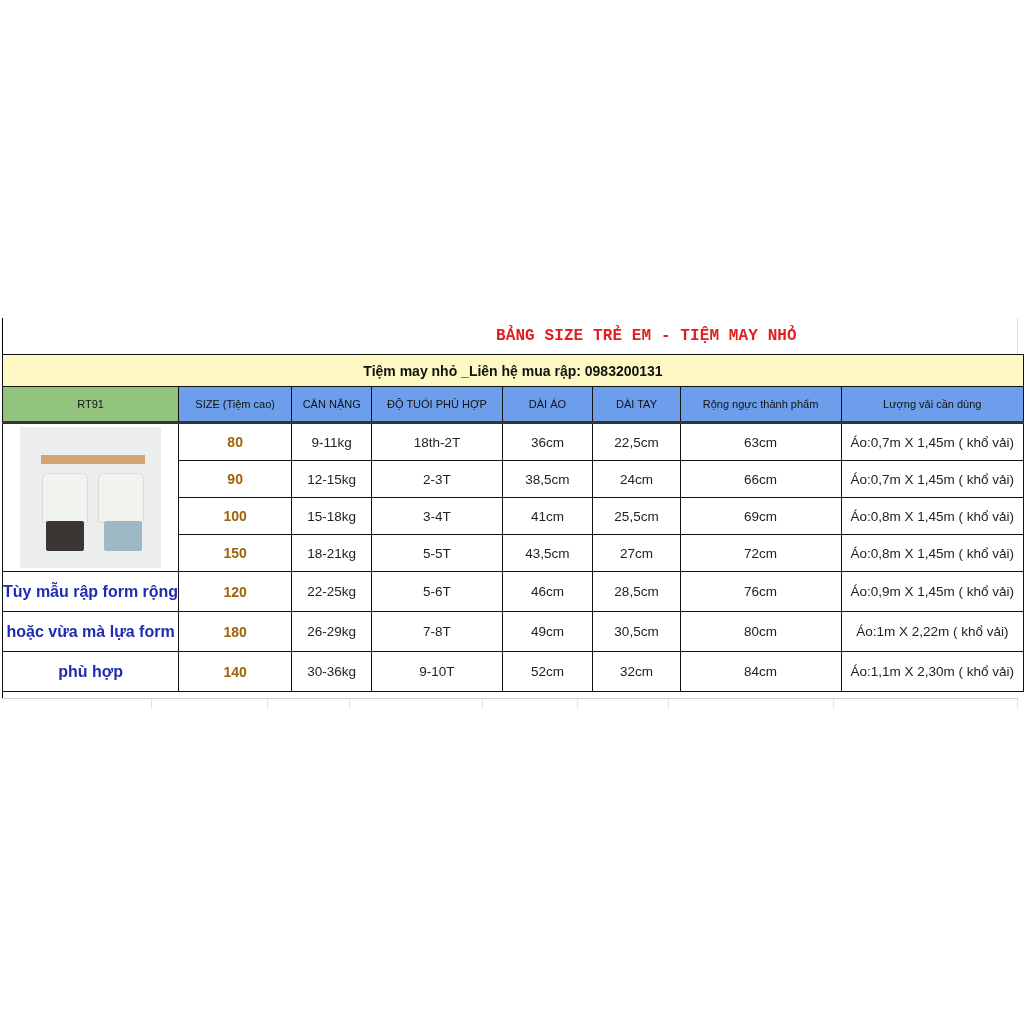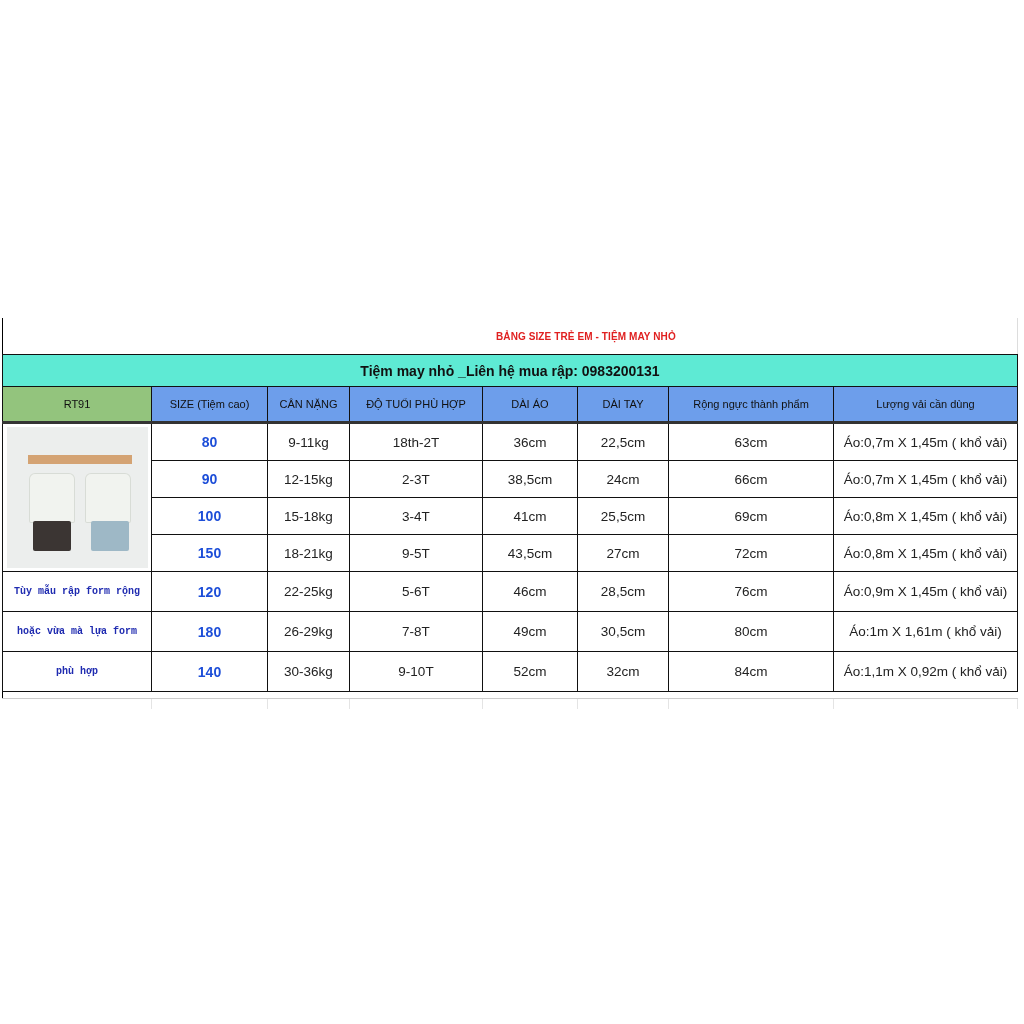--- a/index.html
+++ b/index.html
@@ -1,29 +1,29 @@
 <!DOCTYPE html>
 <html><head>
 <meta charset="utf-8">
 <style>
   html, body { margin:0; padding:0; background:#ffffff; }
   body { width:1024px; height:1024px; position:relative; overflow:hidden; font-family:"Liberation Sans", sans-serif; }
   .left-edge { position:absolute; left:2px; top:318px; width:1px; height:380px; background:#000; }
   .right-edge { position:absolute; left:1017px; top:318px; width:1px; height:36px; background:#ddd; }
   .title { position:absolute; left:2px; top:318px; width:1015px; height:36px; display:flex; align-items:center; }
-  .title span { position:absolute; left:494px; color:#e02020; font-weight:bold; font-size:10px; letter-spacing:0.1px; }
+  .title span { position:absolute; left:494px; color:#e02020; font-weight:bold; font-size:16px; letter-spacing:0.1px;font-family:Liberation Mono, monospace; }
   table { position:absolute; left:2px; top:354px; border-collapse:collapse; table-layout:fixed; }
   td { border:1.5px solid #111; padding:0; text-align:center; font-size:13.5px; color:#222; overflow:hidden; white-space:nowrap; }
-  tr.pink td { background:#5eead4; height:31px; font-weight:bold; color:#111; font-size:14px;margin-top:32px; }
+  tr.pink td { background:#fef9c3; height:31px; font-weight:bold; color:#111; font-size:14px;margin-top:32px; }
   tr.hdr td { background:#6d9eeb; height:34px; font-weight:normal; color:#111; font-size:11px; border-bottom:3px solid #333; }
   tr.hdr td.code { background:#93c47d; }
   tr.r td { height:36px; }
   tr.r2 td { height:39px; }
-  td.size { font-weight:bold; color:#1d4ed8; font-size:14px; }
-  td.note { color:#1f2bb0; font-weight:bold; font-size:10px;font-family:Liberation Mono, monospace; }
+  td.size { font-weight:bold; color:#a16207; font-size:14px; }
+  td.note { color:#1f2bb0; font-weight:bold; font-size:16px; }
   td.photo { padding:3px 0 0 0; vertical-align:top; }
   .pic { width:141px; height:141px; margin:0 auto; background:#eceeed; position:relative; }
   .rack { position:absolute; left:21px; top:28px; width:104px; height:9px; background:#d4a373; }
   .shirt { position:absolute; top:46px; width:46px; height:50px; background:#f1f3ef; border-radius:6px 6px 2px 2px; box-shadow:inset 0 0 0 1px #d8dcd6; }
   .shirt.a { left:22px; } .shirt.b { left:78px; }
   .shorts { position:absolute; top:94px; width:38px; height:30px; border-radius:2px; }
   .shorts.a { left:26px; background:#3b3533; }
   .shorts.b { left:84px; background:#9eb8c6; }
   .ghost { position:absolute; top:698px; left:2px; width:1016px; height:10px; border-top:1px solid #ccc; }
   .ghost i { position:absolute; top:0; width:1px; height:10px; background:#e4e4e4; }
@@ -96,21 +96,21 @@
     <td>15-18kg</td>
     <td>3-4T</td>
     <td>41cm</td>
     <td>25,5cm</td>
     <td>69cm</td>
     <td>Áo:0,8m X 1,45m ( khổ vải)</td>
   </tr>
   <tr class="r">
     <td class="size">150</td>
     <td>18-21kg</td>
-    <td>9-5T</td>
+    <td>5-5T</td>
     <td>43,5cm</td>
     <td>27cm</td>
     <td>72cm</td>
     <td>Áo:0,8m X 1,45m ( khổ vải)</td>
   </tr>
   <tr class="r2">
     <td class="note">Tùy mẫu rập form rộng</td>
     <td class="size">120</td>
     <td>22-25kg</td>
     <td>5-6T</td>
@@ -120,31 +120,31 @@
     <td>Áo:0,9m X 1,45m ( khổ vải)</td>
   </tr>
   <tr class="r2">
     <td class="note">hoặc vừa mà lựa form</td>
     <td class="size">180</td>
     <td>26-29kg</td>
     <td>7-8T</td>
     <td>49cm</td>
     <td>30,5cm</td>
     <td>80cm</td>
-    <td>Áo:1m X 1,61m ( khổ vải)</td>
+    <td>Áo:1m X 2,22m ( khổ vải)</td>
   </tr>
   <tr class="r2">
     <td class="note">phù hợp</td>
     <td class="size">140</td>
     <td>30-36kg</td>
     <td>9-10T</td>
     <td>52cm</td>
     <td>32cm</td>
     <td>84cm</td>
-    <td>Áo:1,1m X 0,92m ( khổ vải)</td>
+    <td>Áo:1,1m X 2,30m ( khổ vải)</td>
   </tr>
 </tbody>
   </table>
 
 <div class="ghost">
   <i style="left:149px"></i>
     <i style="left:265px"></i>
     <i style="left:347px"></i>
     <i style="left:480px"></i>
   <i style="left:575px"></i>

